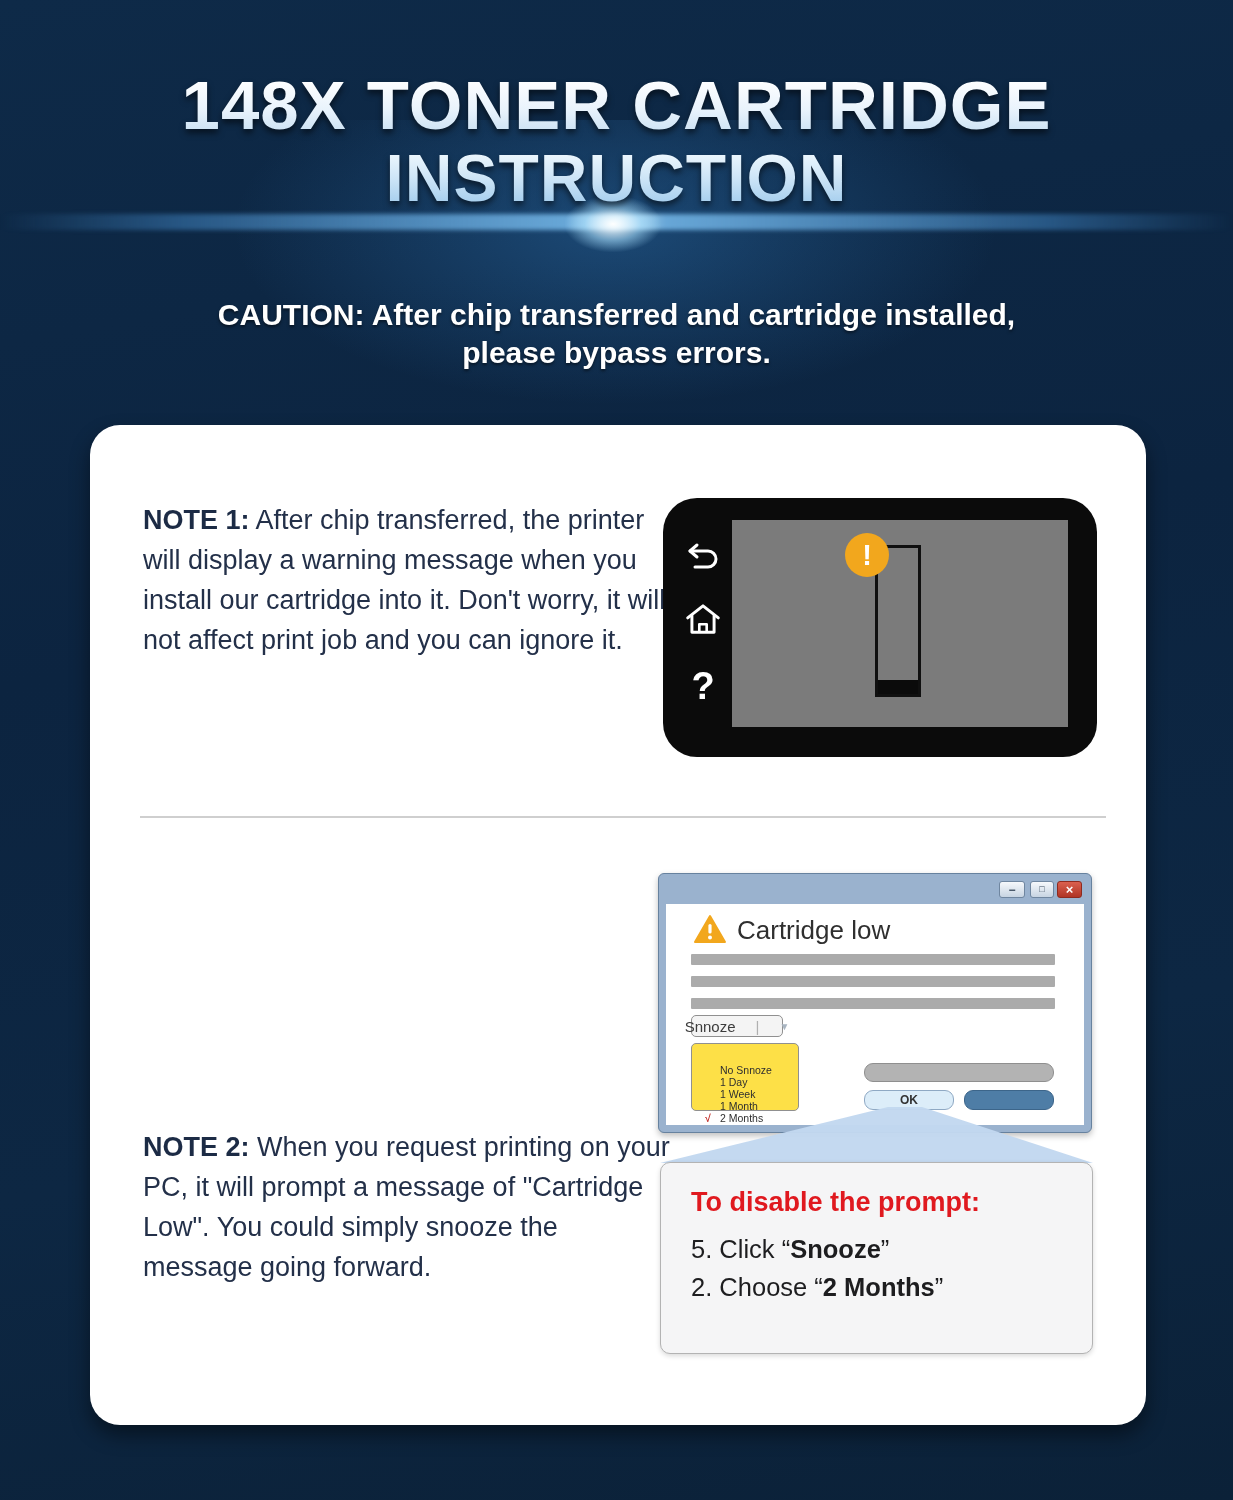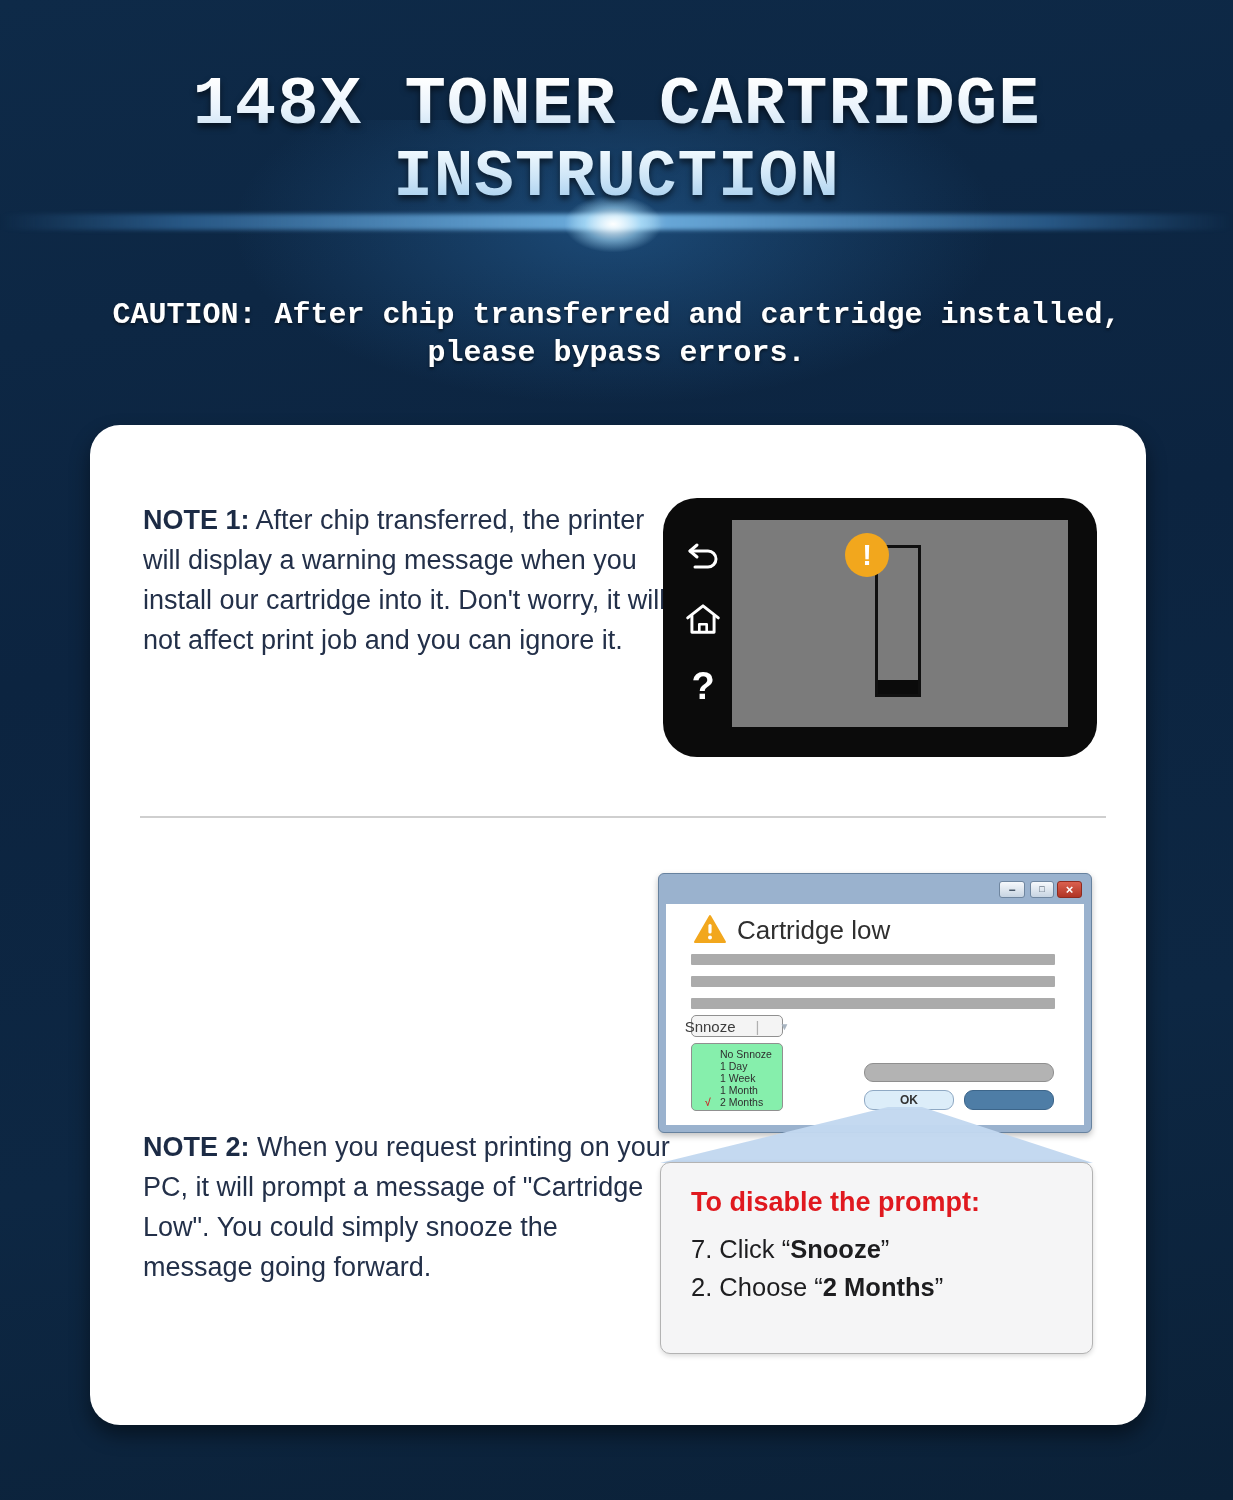--- a/index.html
+++ b/index.html
@@ -4,21 +4,21 @@
 <style>
   * { margin:0; padding:0; box-sizing:border-box; }
   html,body { width:1233px; height:1500px; }
   body {
     position:relative; overflow:hidden;
     font-family:"Liberation Sans","DejaVu Sans",sans-serif;
     background:linear-gradient(170deg,#0e2a48 0%,#0c2440 40%,#0d2743 70%,#0b2138 100%);
   }
 
   
-  .hero { position:absolute; left:0; top:0; width:1233px; height:425px;font-family:Liberation Mono, monospace; }
+  .hero { position:absolute; left:0; top:0; width:1233px; height:425px; }
   .hero-glow { position:absolute; left:200px; top:120px; width:830px; height:300px;
     background:radial-gradient(ellipse at 50% 36%, rgba(52,130,200,.38), transparent 65%); }
   .streak { position:absolute; left:0; top:214px; width:1233px; height:16px;
     background:linear-gradient(to right, rgba(40,120,190,0) 0%, rgba(80,160,230,.40) 15%,
       rgba(130,200,250,.75) 46%, rgba(220,245,255,.95) 50%, rgba(130,200,250,.75) 54%,
       rgba(80,160,230,.40) 85%, rgba(40,120,190,0) 100%);
     filter:blur(2px); }
   .flare-core { position:absolute; left:565px; top:196px; width:96px; height:56px;
     background:radial-gradient(ellipse, rgba(255,255,255,.98), rgba(170,225,255,.55) 42%, transparent 72%); }
   .title-line { position:absolute; left:0; width:1233px; text-align:center;
@@ -74,23 +74,23 @@
   .tri { position:absolute; left:27px; top:10px; }
   .dlg-title { position:absolute; left:71px; top:11px; font-size:26px; color:#2f2f2f; }
   .ph-bar { position:absolute; left:25px; width:364px; height:11px; background:#ababab; border-radius:1px; }
   .bar1 { top:50px; } .bar2 { top:72px; } .bar3 { top:94px; }
   .snooze-btn { position:absolute; left:25px; top:111px; width:92px; height:22px;
     background:#f4f4f4; border:1px solid #909090; border-radius:5px;
     display:flex; align-items:center; justify-content:center; gap:20px;
     font-size:15px; color:#3c3c3c; }
   .snooze-sep { color:#b0b0b0; }
   .snooze-arr { color:#a9b5c1; font-size:10px; }
-  .options { position:absolute; left:25px; top:139px; width:92px; height:68px;
-    background:#86efac; border:1px solid #909090; border-radius:5px;
-    font-size:10.5px; color:#2f2f2f; padding-top:4px; }
+  .options { position:absolute; left:25px; top:139px; width:108px; height:68px;
+    background:#fde047; border:1px solid #909090; border-radius:5px;
+    font-size:10.5px; color:#2f2f2f; padding-top:20px; }
   .opt { position:relative; height:12px; line-height:12px; padding-left:28px; white-space:nowrap; }
   .chk { position:absolute; left:13px; top:0; color:#c4302b; font-weight:700; }
   .right-bar { position:absolute; left:198px; top:159px; width:190px; height:19px;
     background:#b3b3b3; border:1px solid #8f8f8f; border-radius:9px; }
   .btn { position:absolute; top:186px; width:90px; height:20px; border-radius:9px; }
   .btn.ok { left:198px; background:#dcedf9; border:1px solid #8fa9c4;
     text-align:center; line-height:18px; font-size:12px; font-weight:600; color:#333; }
   .btn.primary { left:298px; background:#4e7da6; border:1px solid #3c658a; }
 
   
@@ -182,17 +182,17 @@
       <div class="btn primary"></div>
     </div>
   </div>
 
   <div class="wedge"></div>
 
   <p class="note note2"><b>NOTE 2:</b><span> When you request printing on your PC, it will prompt a message of "Cartridge Low". You could simply snooze the message going forward.</span></p>
 
   <div class="callout">
     <div class="callout-title">To disable the prompt:</div>
-    <div class="step"><span>7. Click “</span><b>Snooze</b><span>”</span></div>
+    <div class="step"><span>5. Click “</span><b>Snooze</b><span>”</span></div>
     <div class="step"><span>2. Choose “</span><b>2 Months</b><span>”</span></div>
   </div>
 
 </div>
 
 </body></html>

